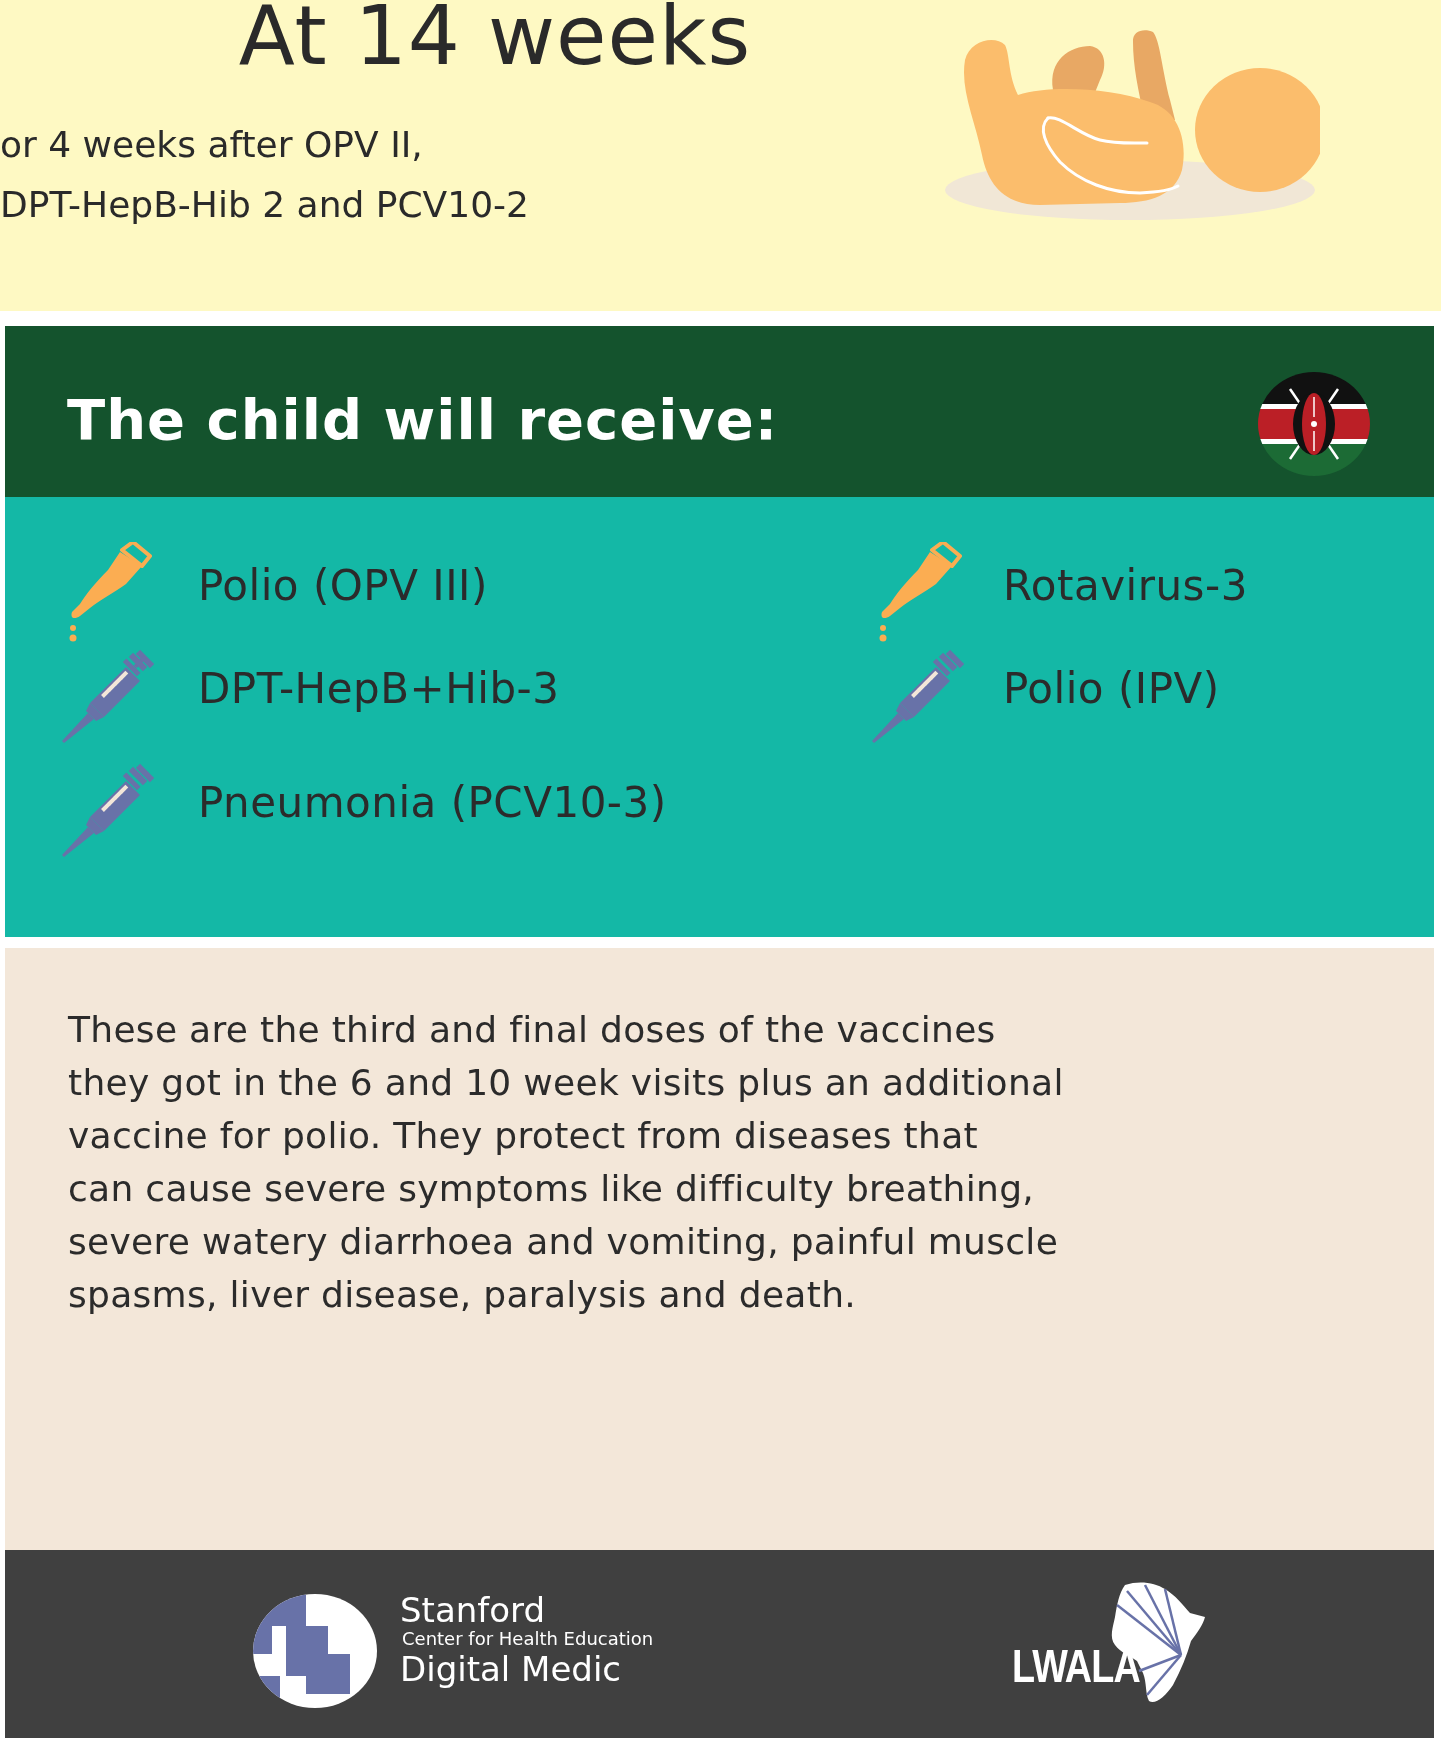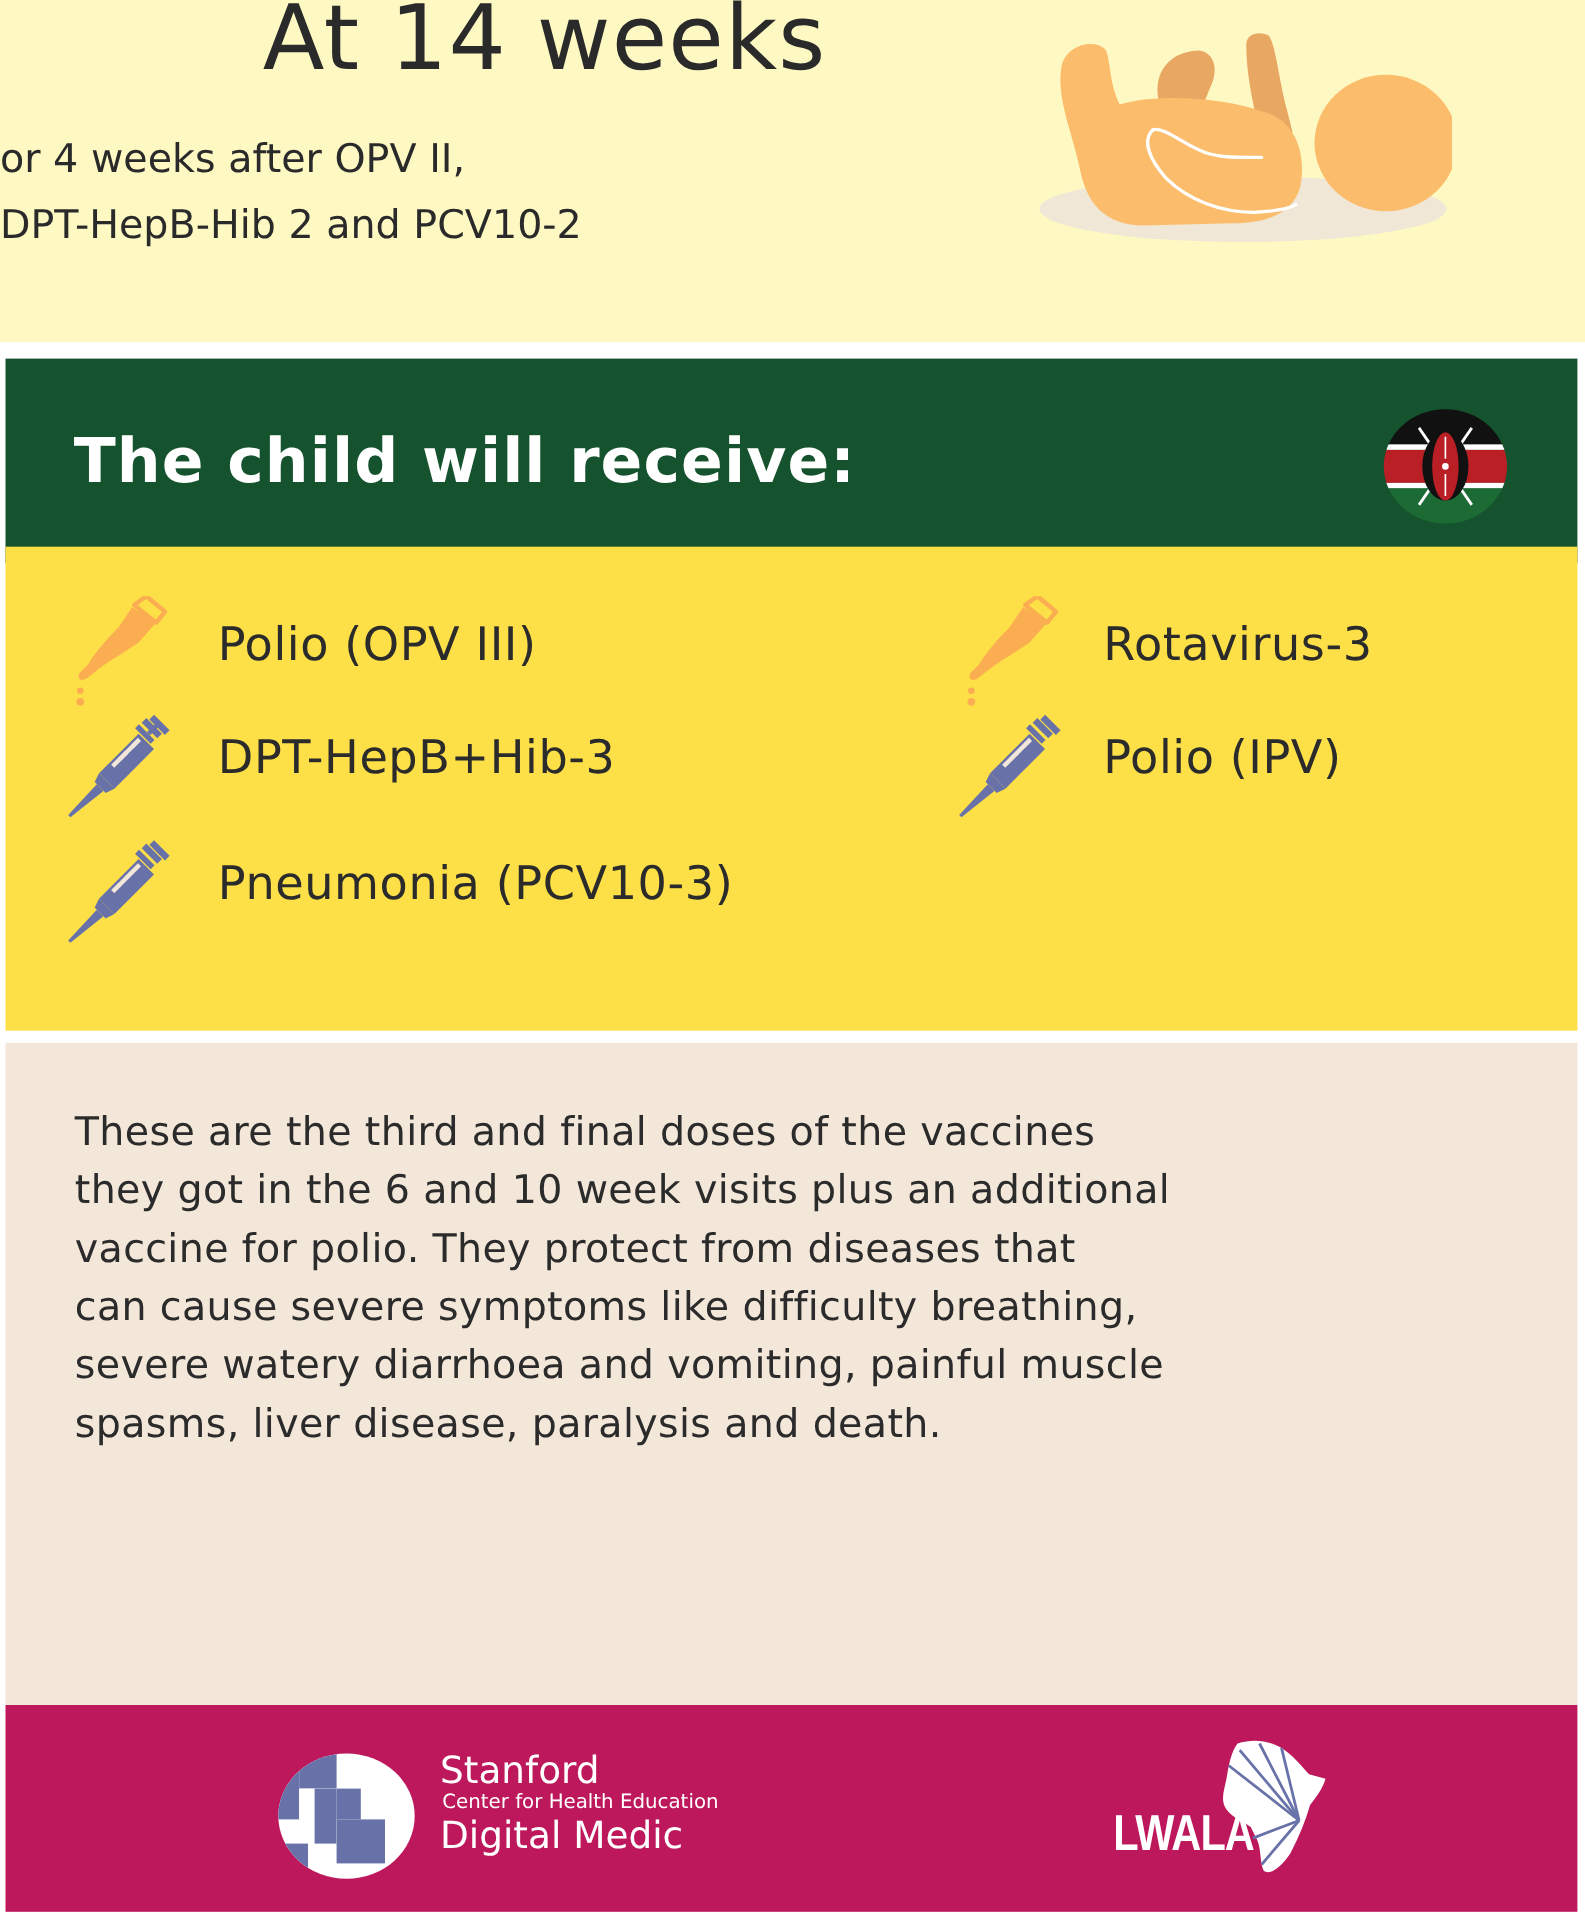--- a/index.html
+++ b/index.html
@@ -12,33 +12,33 @@
   .subtitle { position: absolute; left: 0; width: 990px; top: 115px; text-align: left;
               font-size: 36px; line-height: 60px; color: #2a2a2a; }
   .subtitle div { white-space: nowrap; }
   .baby { position: absolute; left: 920px; top: 10px; width: 400px; height: 215px; }
 
   .banner { position: absolute; left: 5px; top: 326px; width: 1429px; height: 186px; background: #14532d; }
   .banner-title { position: absolute; left: 62px; top: 62px; font-size: 56px; font-weight: bold;
                   color: #ffffff; letter-spacing: 1px; line-height: 64px; white-space: nowrap; }
   .flag { position: absolute; left: 1252px; top: 45px; width: 114px; height: 106px; }
 
-  .box1 { position: absolute; left: 5px; top: 497px; width: 1429px; height: 440px; background: #fde047; }
+  .box1 { position: absolute; left: 5px; top: 497px; width: 1429px; height: 440px; background: #14b8a6; }
   .box2 { position: absolute; left: 5px; top: 948px; width: 1429px; height: 602px; background: #F3E7D9; }
 
   .vaccine { position: absolute; height: 100px; }
   .vaccine .icon { position: absolute; left: 0; top: 0; width: 100px; height: 100px; }
   .vaccine .label { position: absolute; left: 138px; top: 18px; font-size: 42px; line-height: 52px;
                     white-space: nowrap; color: #2b2b2b; letter-spacing: 0.5px; }
 
   .paragraph { position: absolute; left: 68px; top: 1003px; width: 1360px; font-size: 36px;
                line-height: 53px; color: #2b2b2b; letter-spacing: 0.3px; }
   .paragraph div { white-space: nowrap; }
 
-  .footer { position: absolute; left: 5px; top: 1550px; width: 1429px; height: 188px; background: #be185d; }
+  .footer { position: absolute; left: 5px; top: 1550px; width: 1429px; height: 188px; background: #404040; }
   .stanford-logo { position: absolute; left: 245px; top: 42px; width: 130px; height: 118px; }
   .stanford-text { position: absolute; left: 395px; top: 40px; color: #ffffff; }
   .stanford-name { font-size: 34px; line-height: 40px; white-space: nowrap; }
   .stanford-sub { font-size: 18px; line-height: 18px; white-space: nowrap; margin-left: 2px; text-align: center; }
   .stanford-product { font-size: 34px; line-height: 42px; white-space: nowrap; }
   .lwala-logo { position: absolute; left: 1000px; top: 25px; width: 210px; height: 140px; }
   .lwala-text { position: absolute; left: 1007px; top: 88px; font-size: 46px; font-weight: bold;
                 color: #ffffff; line-height: 56px; letter-spacing: -1px; white-space: nowrap;
                 font-family: "Liberation Sans", sans-serif; transform: scaleX(0.82); transform-origin: left; }
 </style>

